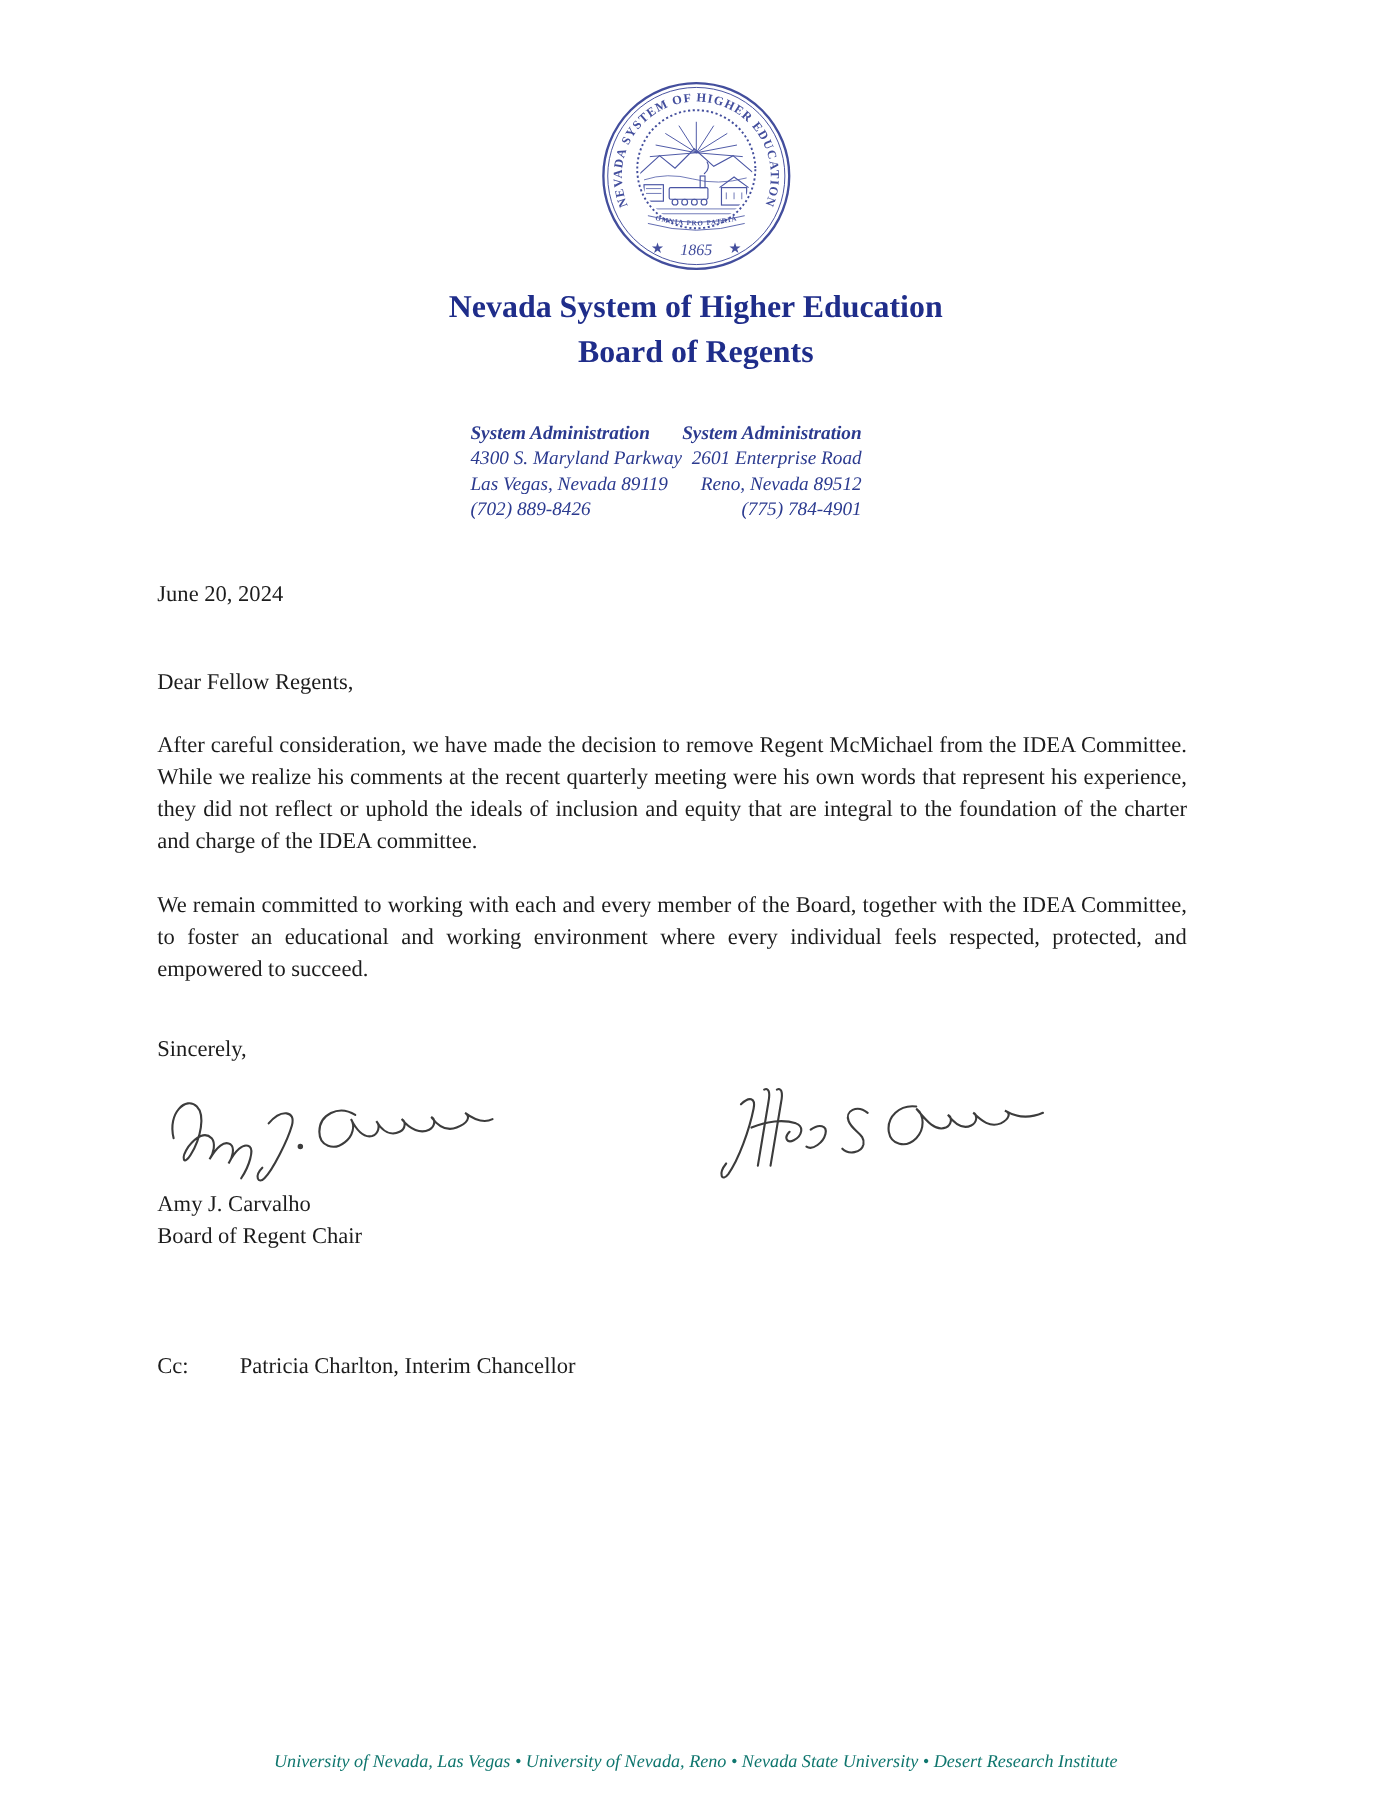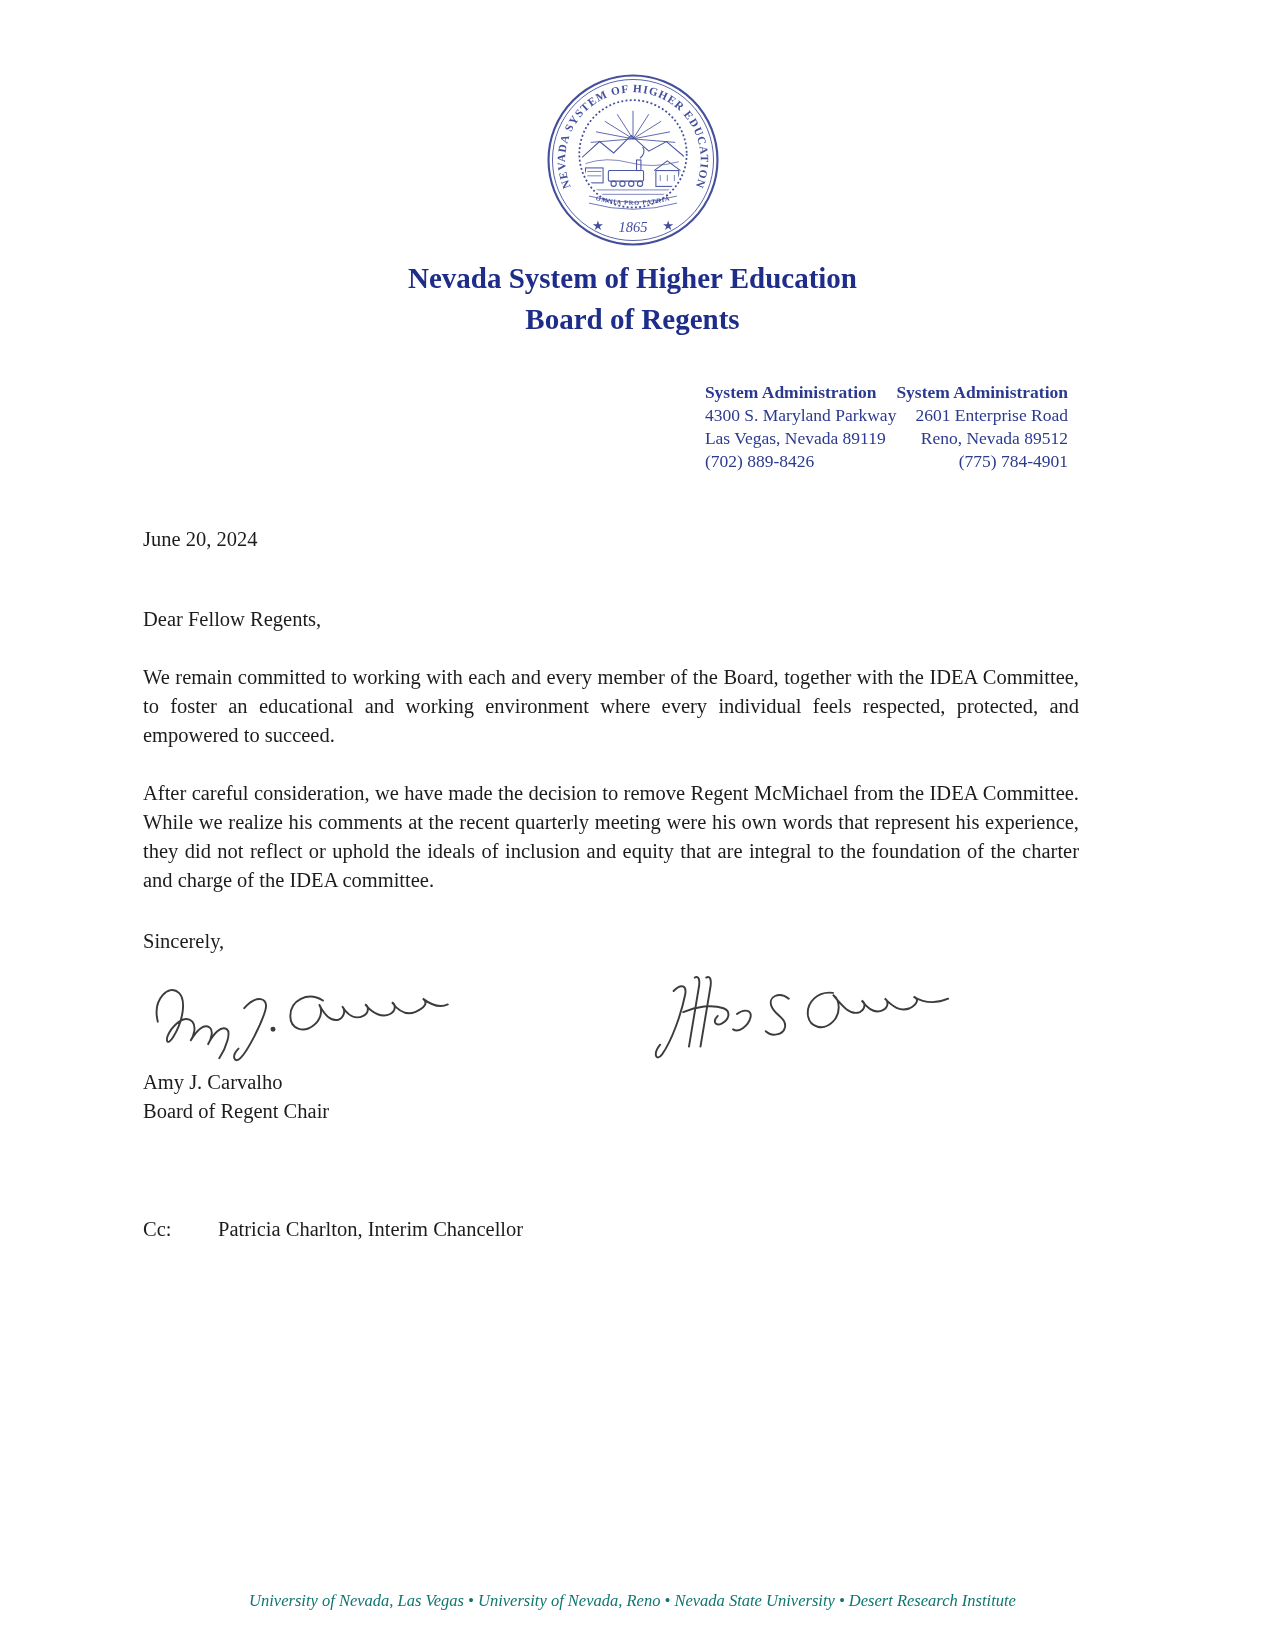--- a/index.html
+++ b/index.html
@@ -18,33 +18,33 @@
   .seal-svg { width:176px; height:176px; display:inline-block; }
   .org-title {
     margin-top:6px;
     color:#1f2d8a;
     font-size:29px;
     font-weight:bold;
     line-height:1.4;
   }
   
   .addresses {
-    display:flex; justify-content:flex-end;
+    display:flex; justify-content:center;
     margin:42px 197px 16px 143px;
     color:#2b3a8f;
-    font-size:17.5px; line-height:23px;
+    font-size:17.5px; line-height:23px;font-style:italic;
   }
   .addr-right { text-align:right; }
   .addr-title { font-weight:bold; }
   
   .letter { margin:0 186px 0 143px; font-size:20.5px; line-height:29px; }
   .date { margin-top:52px; }
   .salutation { margin-top:51px; }
   .para { margin-top:29px; text-align:justify; }
-  .closing { margin-top:32px; }
+  .closing { margin-top:44px; }
   
   .sig-row { display:flex; margin-top:10px; }
   .sig-col-left  { width:500px; }
   .sig-col-right { width:436px; }
   .sig-img { display:block; height:96px; }
   .sig-img svg { height:96px; }
   .sig-name { margin-top:6px; line-height:29px; }
   
   .cc-block { display:flex; margin-top:88px; line-height:30px; }
   .cc-label { width:75px; }
@@ -149,22 +149,22 @@
       <div class="addr-title">System Administration</div>
       <div>2601 Enterprise Road</div>
       <div>Reno, Nevada 89512</div>
       <div>(775) 784-4901</div>
     </div>
   </div>
 
   <div class="letter">
     <div class="date">June 20, 2024</div>
     <div class="salutation">Dear Fellow Regents,</div>
+    <p class="para">After careful consideration, we have made the decision to remove Regent McMichael from the IDEA Committee. While we realize his comments at the recent quarterly meeting were his own words that represent his experience, they did not reflect or uphold the ideals of inclusion and equity that are integral to the foundation of the charter and charge of the IDEA committee.</p>
     <p class="para">We remain committed to working with each and every member of the Board, together with the IDEA Committee, to foster an educational and working environment where every individual feels respected, protected, and empowered to succeed.</p>
-    <p class="para">After careful consideration, we have made the decision to remove Regent McMichael from the IDEA Committee. While we realize his comments at the recent quarterly meeting were his own words that represent his experience, they did not reflect or uphold the ideals of inclusion and equity that are integral to the foundation of the charter and charge of the IDEA committee.</p>
     <div class="closing">Sincerely,</div>
 
     <div class="sig-row">
       <div class="sig-col-left">
         <span class="sig-img">
           <svg viewBox="0 0 320 100" width="310" height="96">
             <g fill="none" stroke="#3c3c3c" stroke-width="2" stroke-linecap="round">
               <path d="M14 58 C 8 34, 26 18, 36 28 C 44 36, 40 58, 30 74 C 24 84, 20 78, 28 66 C 36 56, 44 52, 50 58 C 54 63, 52 72, 48 78 C 55 66, 62 60, 68 64 C 72 67, 70 76, 66 82 C 72 70, 80 62, 86 66 C 90 69, 86 84, 78 96"></path>
               <path d="M104 44 C 116 30, 130 32, 126 46 C 122 60, 108 88, 100 96 C 94 102, 90 94, 98 86"></path>
               <circle cx="134" cy="66" r="1.6" fill="#3c3c3c"></circle>

